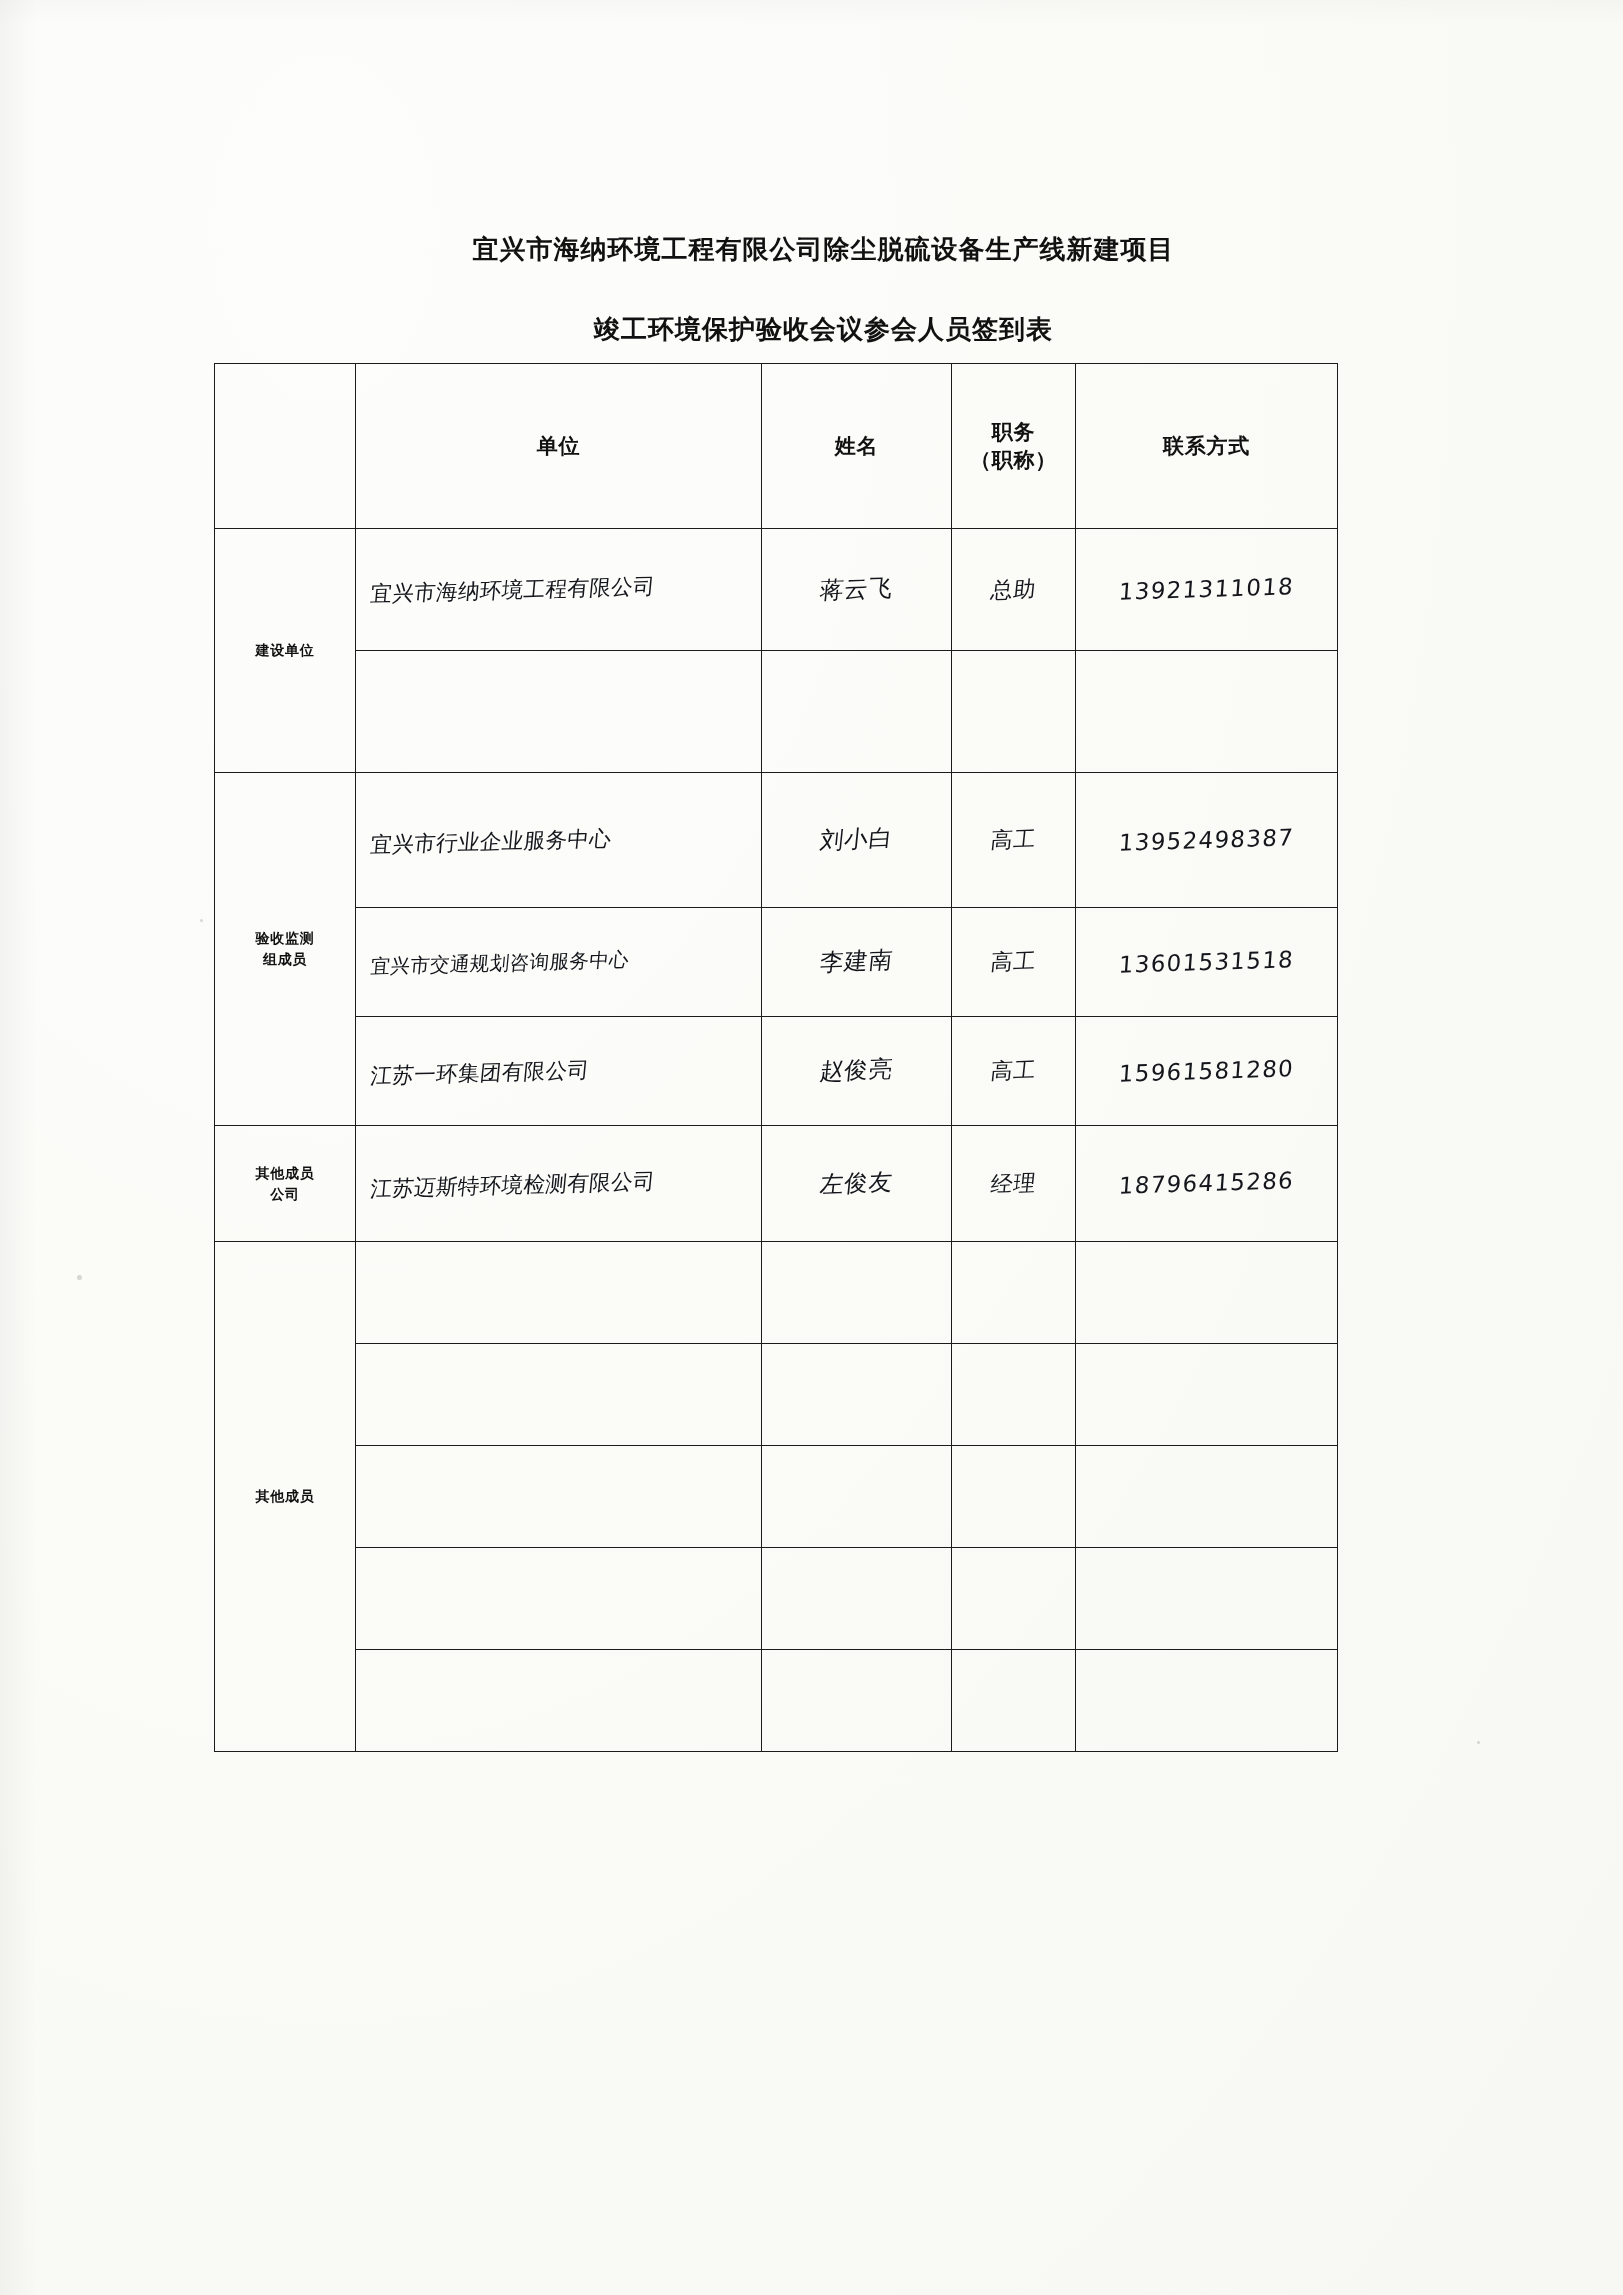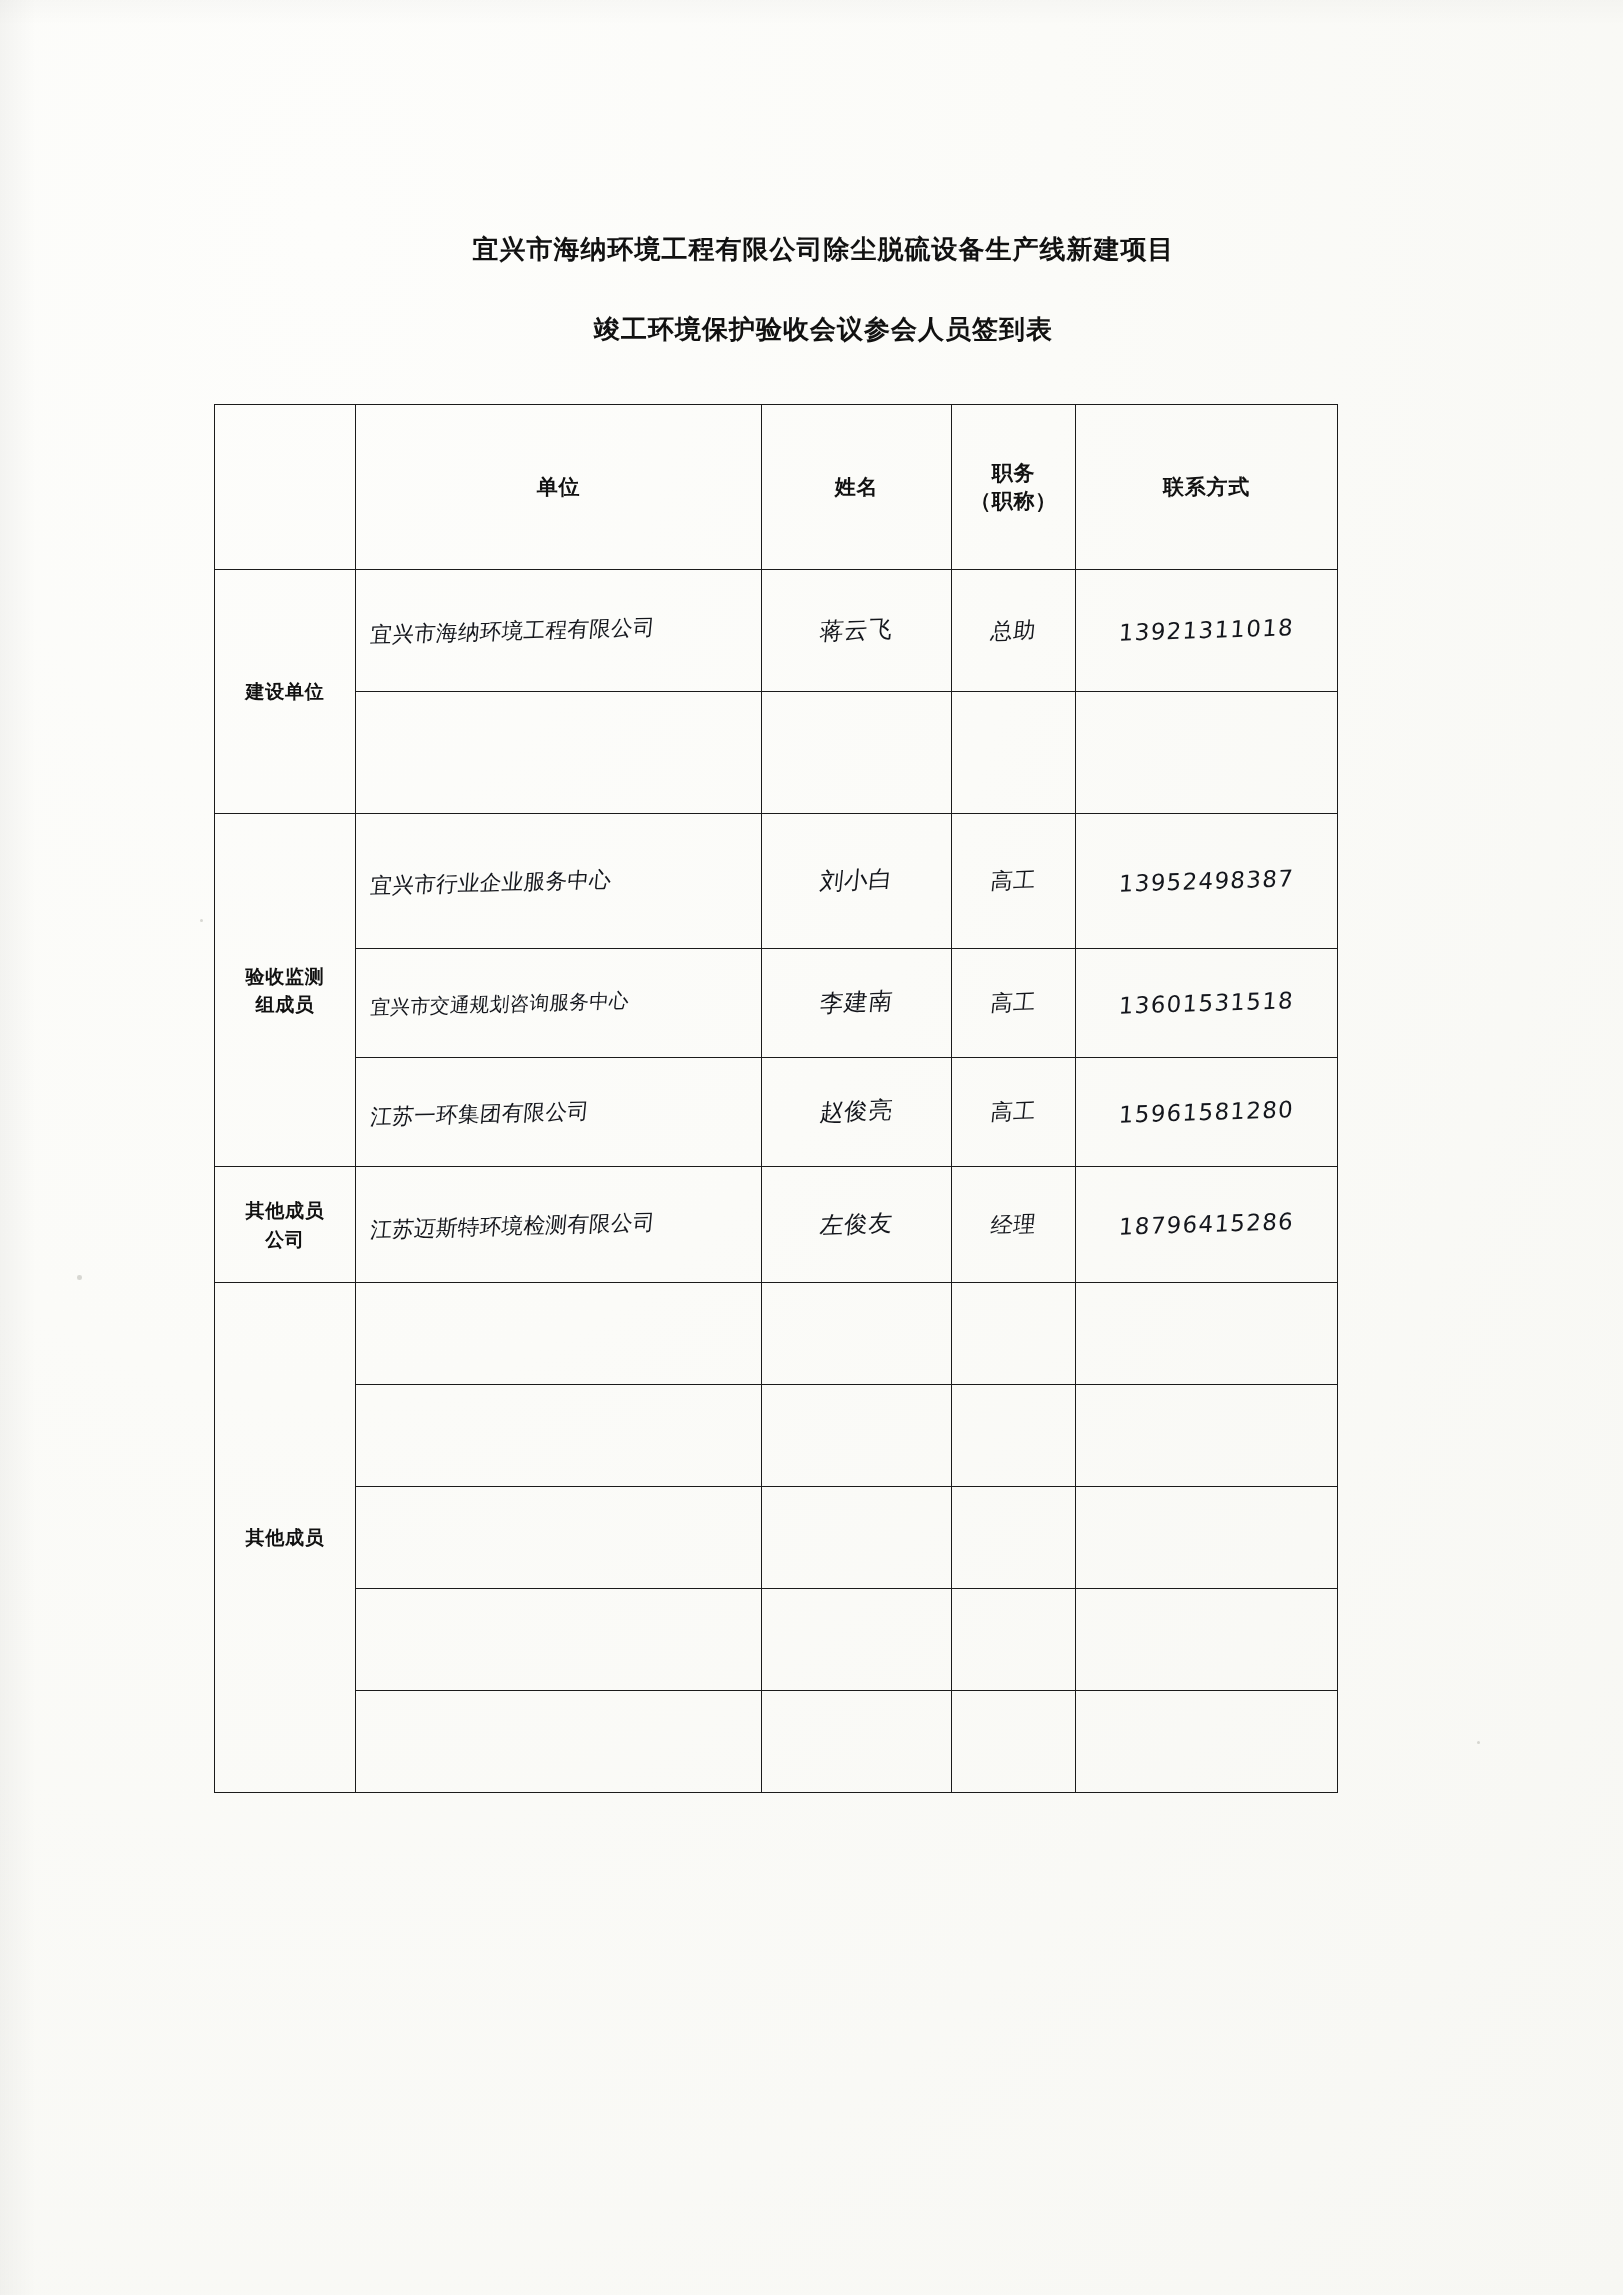--- a/index.html
+++ b/index.html
@@ -57,21 +57,21 @@
     padding-left: 24px;
   }
   .title-line2 {
     margin-top: 45px;
   }
 
   
   .table-wrap {
     position: absolute;
     left: 214px;
-    top: 404px;
+    top: 363px;
     width: 1123px;
     height: 1707px;
   }
   table.signin {
     border-collapse: collapse;
     width: 1123px;
     table-layout: fixed;
   }
   table.signin td {
     border: 1.3px solid #1b1b1b;
@@ -87,21 +87,21 @@
   .col-tel  { width: 262px; }
 
   .hdr {
     font-size: 21px;
     font-weight: bold;
     letter-spacing: 0.7px;
     line-height: 1.35;
     color: #111;
   }
   .cat {
-    font-size: 19px;
+    font-size: 14px;
     font-weight: bold;
     letter-spacing: 0.7px;
     line-height: 1.5;
     color: #111;
   }
 
   
   .hw {
     font-family: "DejaVu Serif", "Liberation Serif", serif;
     color: #14161c;

